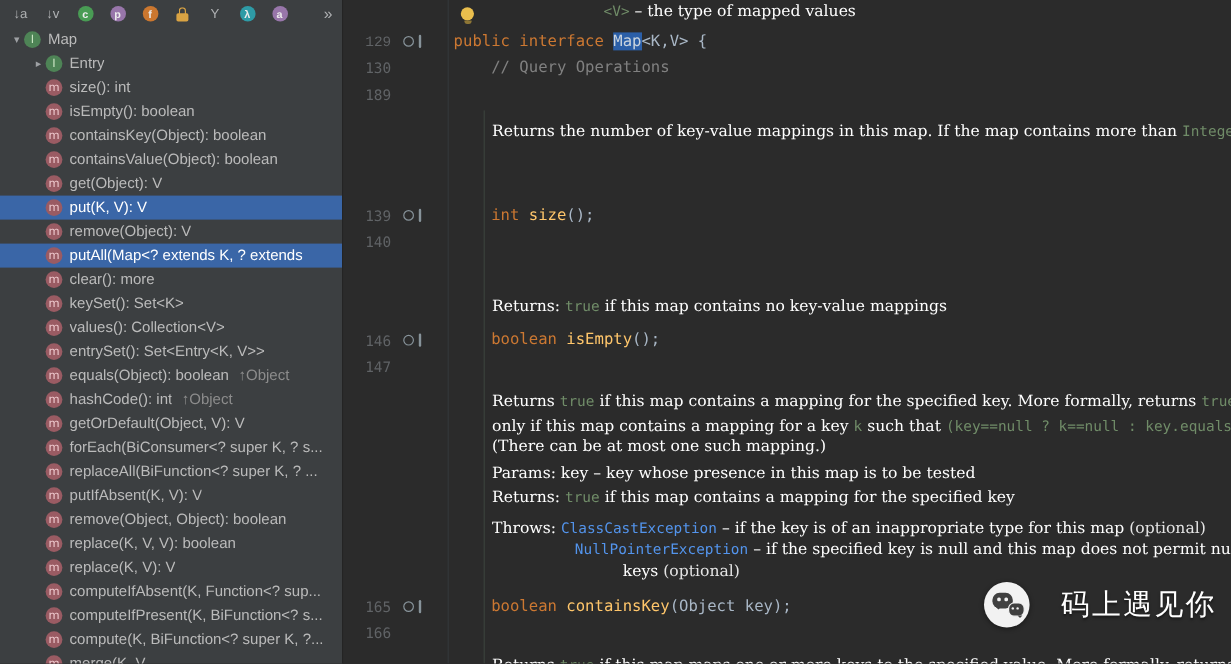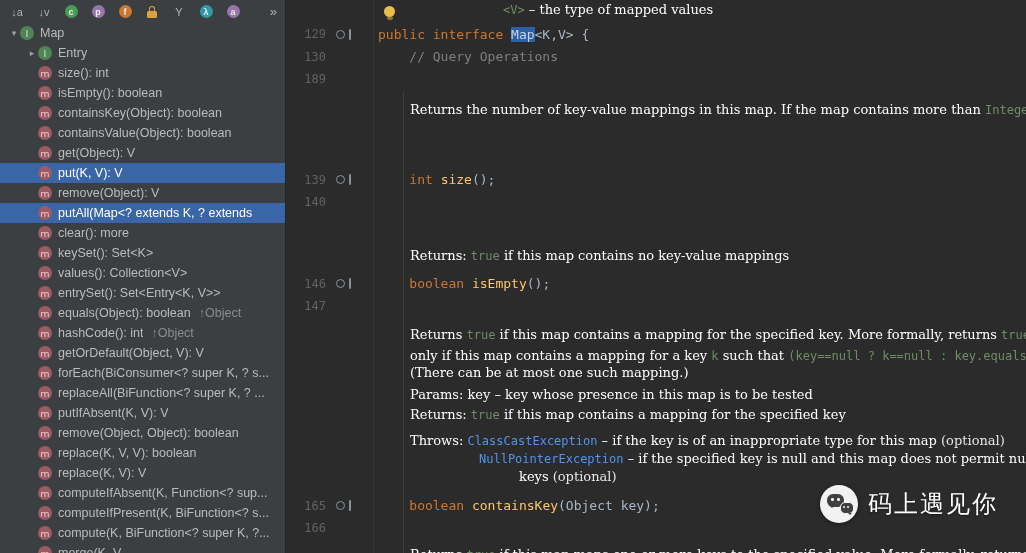--- a/index.html
+++ b/index.html
@@ -49,21 +49,21 @@
   .bulb-base{width:6px;height:3px;background:#8E7635;margin:0 auto;border-radius:0 0 2px 2px;}
   
   .watermark{position:absolute;left:820px;top:485px;display:flex;align-items:center;gap:10px;z-index:5;}
   .wm-circle{width:38px;height:38px;border-radius:50%;background:#F2F2F2;position:relative;flex:none;box-shadow:0 1px 4px rgba(0,0,0,.45);}
   .wm-b1{position:absolute;left:7px;top:9px;width:17px;height:13px;background:#404040;border-radius:6px;}
   .wm-b1::after{content:"";position:absolute;left:2px;bottom:-4px;border:3px solid transparent;border-top-color:#404040;}
   .wm-b2{position:absolute;left:20px;top:17px;width:12px;height:10px;background:#404040;border-radius:5px;border:1.5px solid #F2F2F2;}
   .wm-b2::after{content:"";position:absolute;right:1px;bottom:-4px;border:2.5px solid transparent;border-top-color:#404040;}
   .wm-dot{position:absolute;width:2.5px;height:2.5px;background:#F2F2F2;border-radius:50%;top:4px;}
   .wm-dot.small{width:2px;height:2px;top:3px;}
-  .wm-text{color:#FFFFFF;font-size:24px;letter-spacing:2px;font-family:Liberation Serif, serif;text-shadow:0 1px 2px rgba(0,0,0,.5);}
+  .wm-text{color:#FFFFFF;font-size:24px;letter-spacing:2px;font-family:Liberation Serif, serif;text-shadow:0 1px 2px rgba(0,0,0,.5);margin-left:16px;}
 </style>
 </head>
 <body>
 
 <div class="panel">
   <div class="panel-toolbar">
     <div id="toolbar-icons" style="display:flex;align-items:center;gap:9px;">
         <div class="tb-icon tb-glyph">↓a</div>
         <div class="tb-icon tb-glyph">↓v</div>
         <div class="tb-icon">

